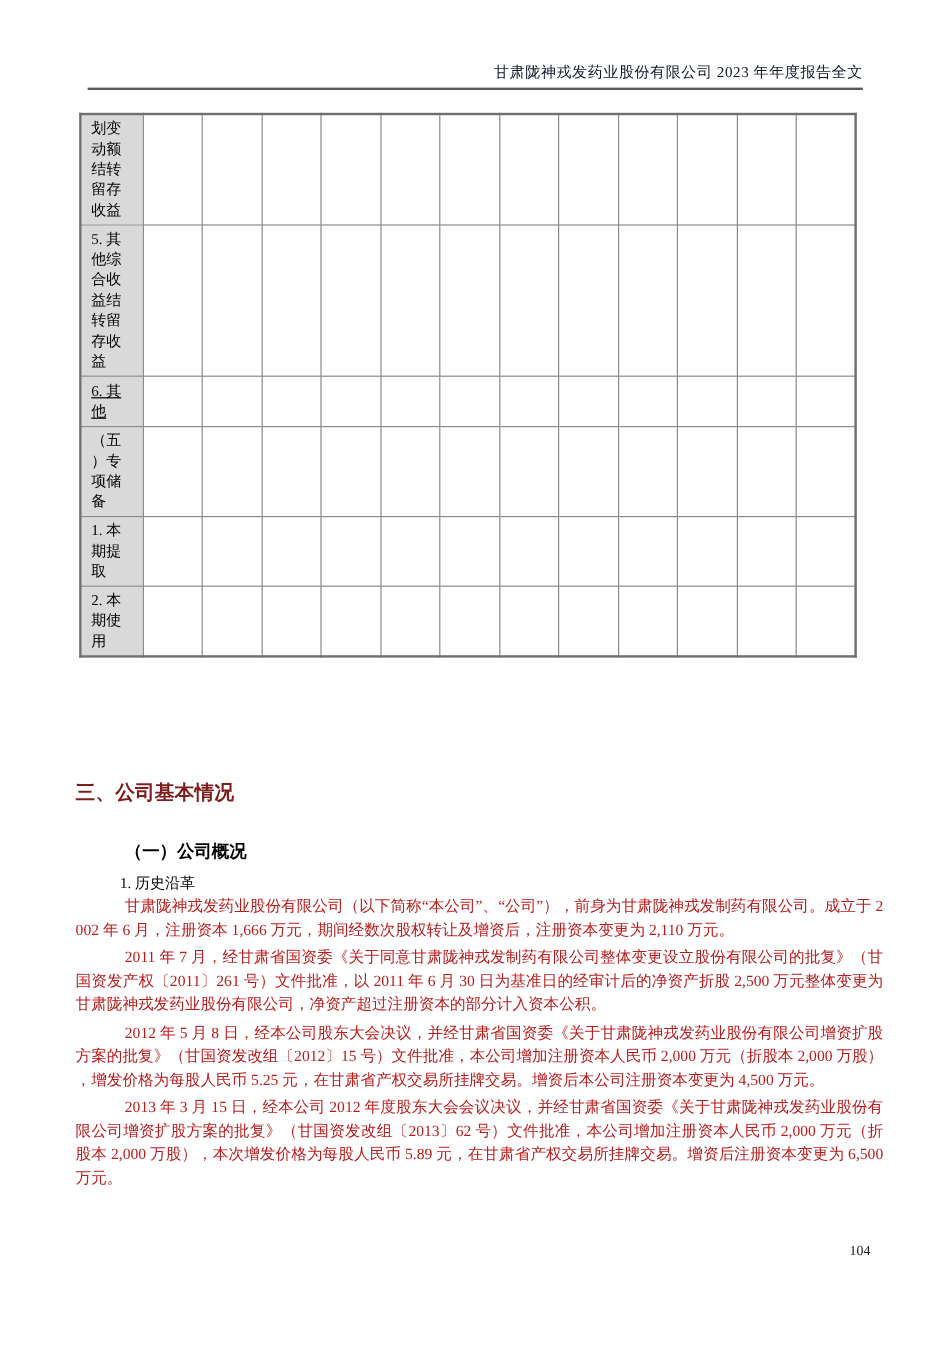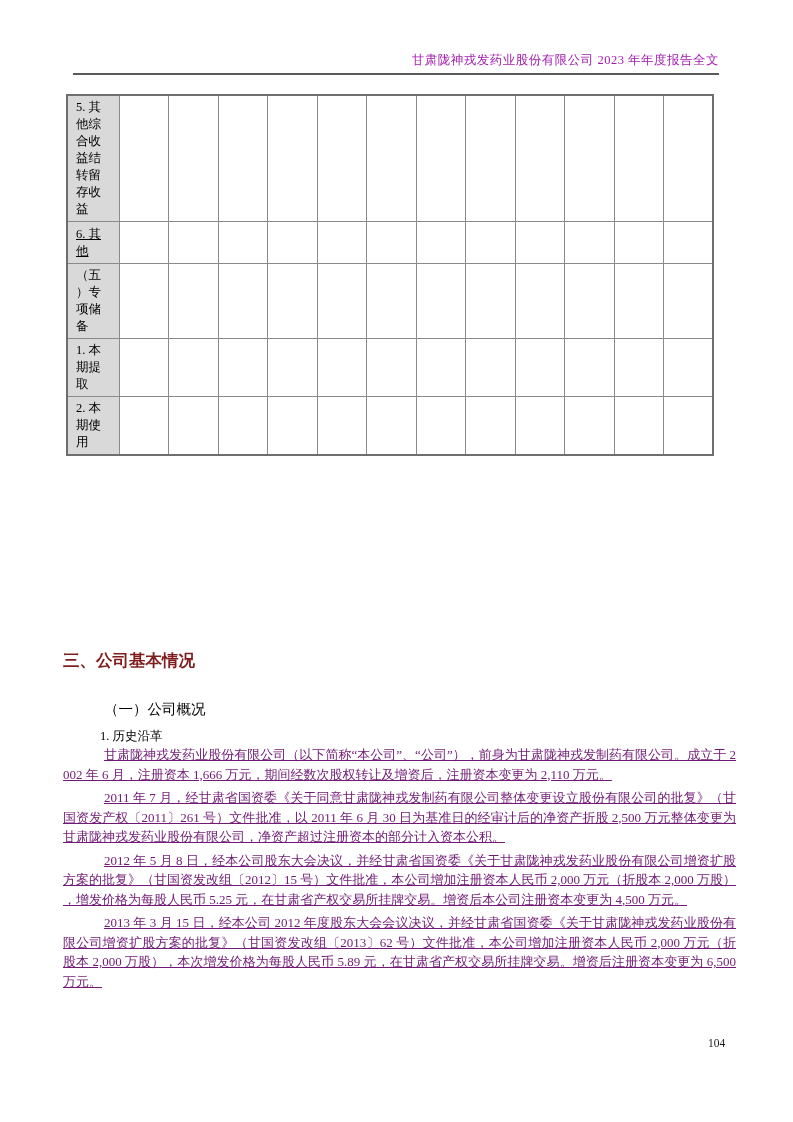--- a/index.html
+++ b/index.html
@@ -9,21 +9,21 @@
     position: relative;
     font-family: "Liberation Serif", "DejaVu Serif", serif;
     color: #000000;
     overflow: hidden;
   }
   .page { position: absolute; inset: 0; }
 
   
   .header {
     position: absolute; left: 63px; top: 52px; width: 656px;
-    text-align: right; font-size: 12.5px; color: #a21caf;
+    text-align: right; font-size: 12.5px; color: #0f172a;
     letter-spacing: 0.5px; white-space: nowrap;
   }
   .header-rule {
     position: absolute; left: 73px; top: 73px;
     width: 646px; height: 2px; background: #5a5a5a;
   }
 
   
   table.equity {
     position: absolute; left: 66px; top: 94px; width: 646px;
@@ -58,31 +58,31 @@
 
   
   .section-heading {
     position: absolute; left: 63px; top: 650px; margin: 0;
     font-family: "Liberation Sans", "DejaVu Sans", sans-serif;
     font-size: 16.5px; font-weight: bold; color: #7f1d1d;
   }
   .subsection-heading {
     position: absolute; left: 104px; top: 700px; margin: 0;
     font-family: "Liberation Sans", "DejaVu Sans", sans-serif;
-    font-size: 14.5px; font-weight: normal; color: #000;
+    font-size: 14.5px; font-weight: bold; color: #000;
   }
   .history-heading {
     position: absolute; left: 100px; top: 728px;
     font-size: 12.5px; color: #000;
   }
 
   
   .paras {
     position: absolute; left: 63px; top: 745px; width: 673px;
-    text-align: justify; font-size: 13px; line-height: 19.5px; color: #701a75; text-decoration: underline;
+    text-align: justify; font-size: 13px; line-height: 19.5px; color: #b91c1c;
   }
   .paras p { margin: 0 0 4px 0; text-indent: 41px; word-break: break-all; line-break: anywhere; }
 
   
   .page-number {
     position: absolute; left: 708px; top: 1037px;
     font-size: 11.5px; color: #1a1a1a;
   }
 </style>
 </head>
@@ -105,20 +105,35 @@
       <col class="c-data">
         <col class="c-data">
         <col class="c-data">
         <col class="c-data">
       <col class="c-data">
         <col class="c-data">
         <col class="c-data">
         <col class="c-data">
     </colgroup>
     <tbody>
+        <tr class="r1">
+          <td class="label-cell">划变动额结转留存收益</td>
+          <td class="data-cell"></td>
+          <td class="data-cell"></td>
+          <td class="data-cell"></td>
+          <td class="data-cell"></td>
+          <td class="data-cell"></td>
+          <td class="data-cell"></td>
+          <td class="data-cell"></td>
+          <td class="data-cell"></td>
+          <td class="data-cell"></td>
+          <td class="data-cell"></td>
+          <td class="data-cell"></td>
+          <td class="data-cell"></td>
+        </tr>
         <tr class="r2">
           <td class="label-cell">5. 其他综合收益结转留存收益</td>
           <td class="data-cell"></td>
           <td class="data-cell"></td>
           <td class="data-cell"></td>
           <td class="data-cell"></td>
           <td class="data-cell"></td>
           <td class="data-cell"></td>
           <td class="data-cell"></td>
           <td class="data-cell"></td>

